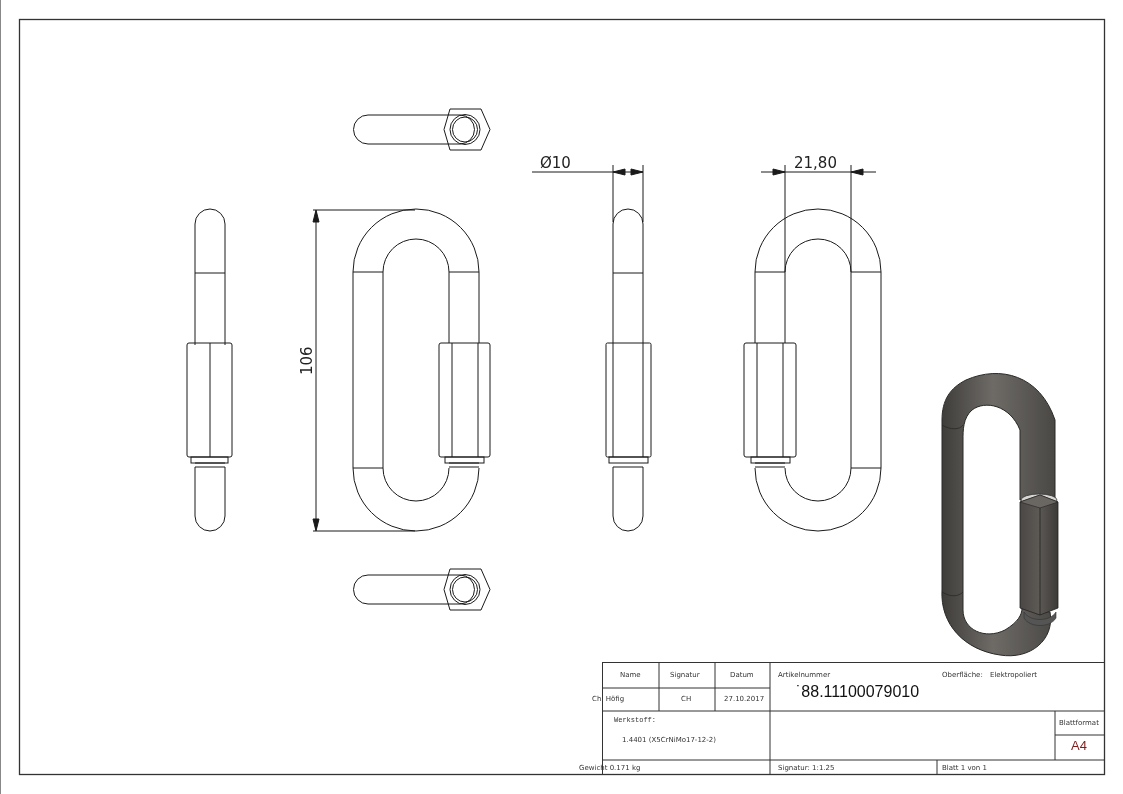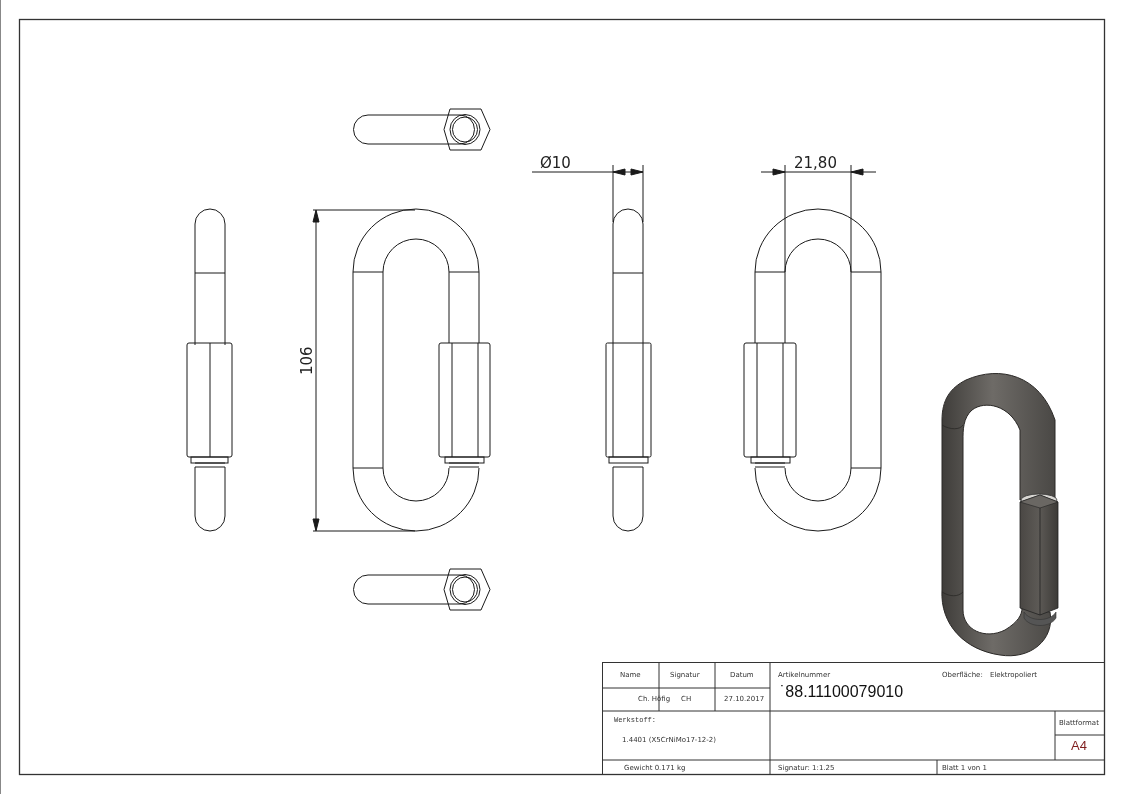--- a/index.html
+++ b/index.html
@@ -163,27 +163,27 @@
 </svg>
 
 
 <div class="tb" style="left:620px;top:671px;">Name</div>
 <div class="tb" style="left:670px;top:671px;">Signatur</div>
 <div class="tb" style="left:730px;top:671px;">Datum</div>
 <div class="tb" style="left:778px;top:671px;">Artikelnummer</div>
 <div class="tb" style="left:942px;top:671px;">Oberfläche:</div>
 <div class="tb" style="left:990px;top:671px;">Elektropoliert</div>
 
-<div class="tb" style="left:638px;top:695px;">Ch. Höfig</div>
+<div class="tb" style="left:592px;top:695px;">Ch. Höfig</div>
 <div class="tb" style="left:681px;top:695px;">CH</div>
 <div class="tb" style="left:724px;top:695px;">27.10.2017</div>
-<div class="tb big" style="left:780px;top:683px;">˙88.11100079010</div>
+<div class="tb big" style="left:796px;top:683px;">˙88.11100079010</div>
 
 <div class="tb" style="left:614px;top:716px;font-family:Liberation Mono, monospace;">Werkstoff:</div>
 <div class="tb" style="left:622px;top:736px;">1.4401 (X5CrNiMo17-12-2)</div>
 
 <div class="tb" style="left:1059px;top:719px;">Blattformat</div>
 <div class="tb a4" style="left:1071px;top:738px;">A4</div>
 
-<div class="tb" style="left:624px;top:764px;">Gewicht 0.171 kg</div>
+<div class="tb" style="left:579px;top:764px;">Gewicht 0.171 kg</div>
 <div class="tb" style="left:778px;top:764px;">Signatur: 1:1.25</div>
 <div class="tb" style="left:942px;top:764px;">Blatt 1 von 1</div>
 </div>
 
 </body></html>

